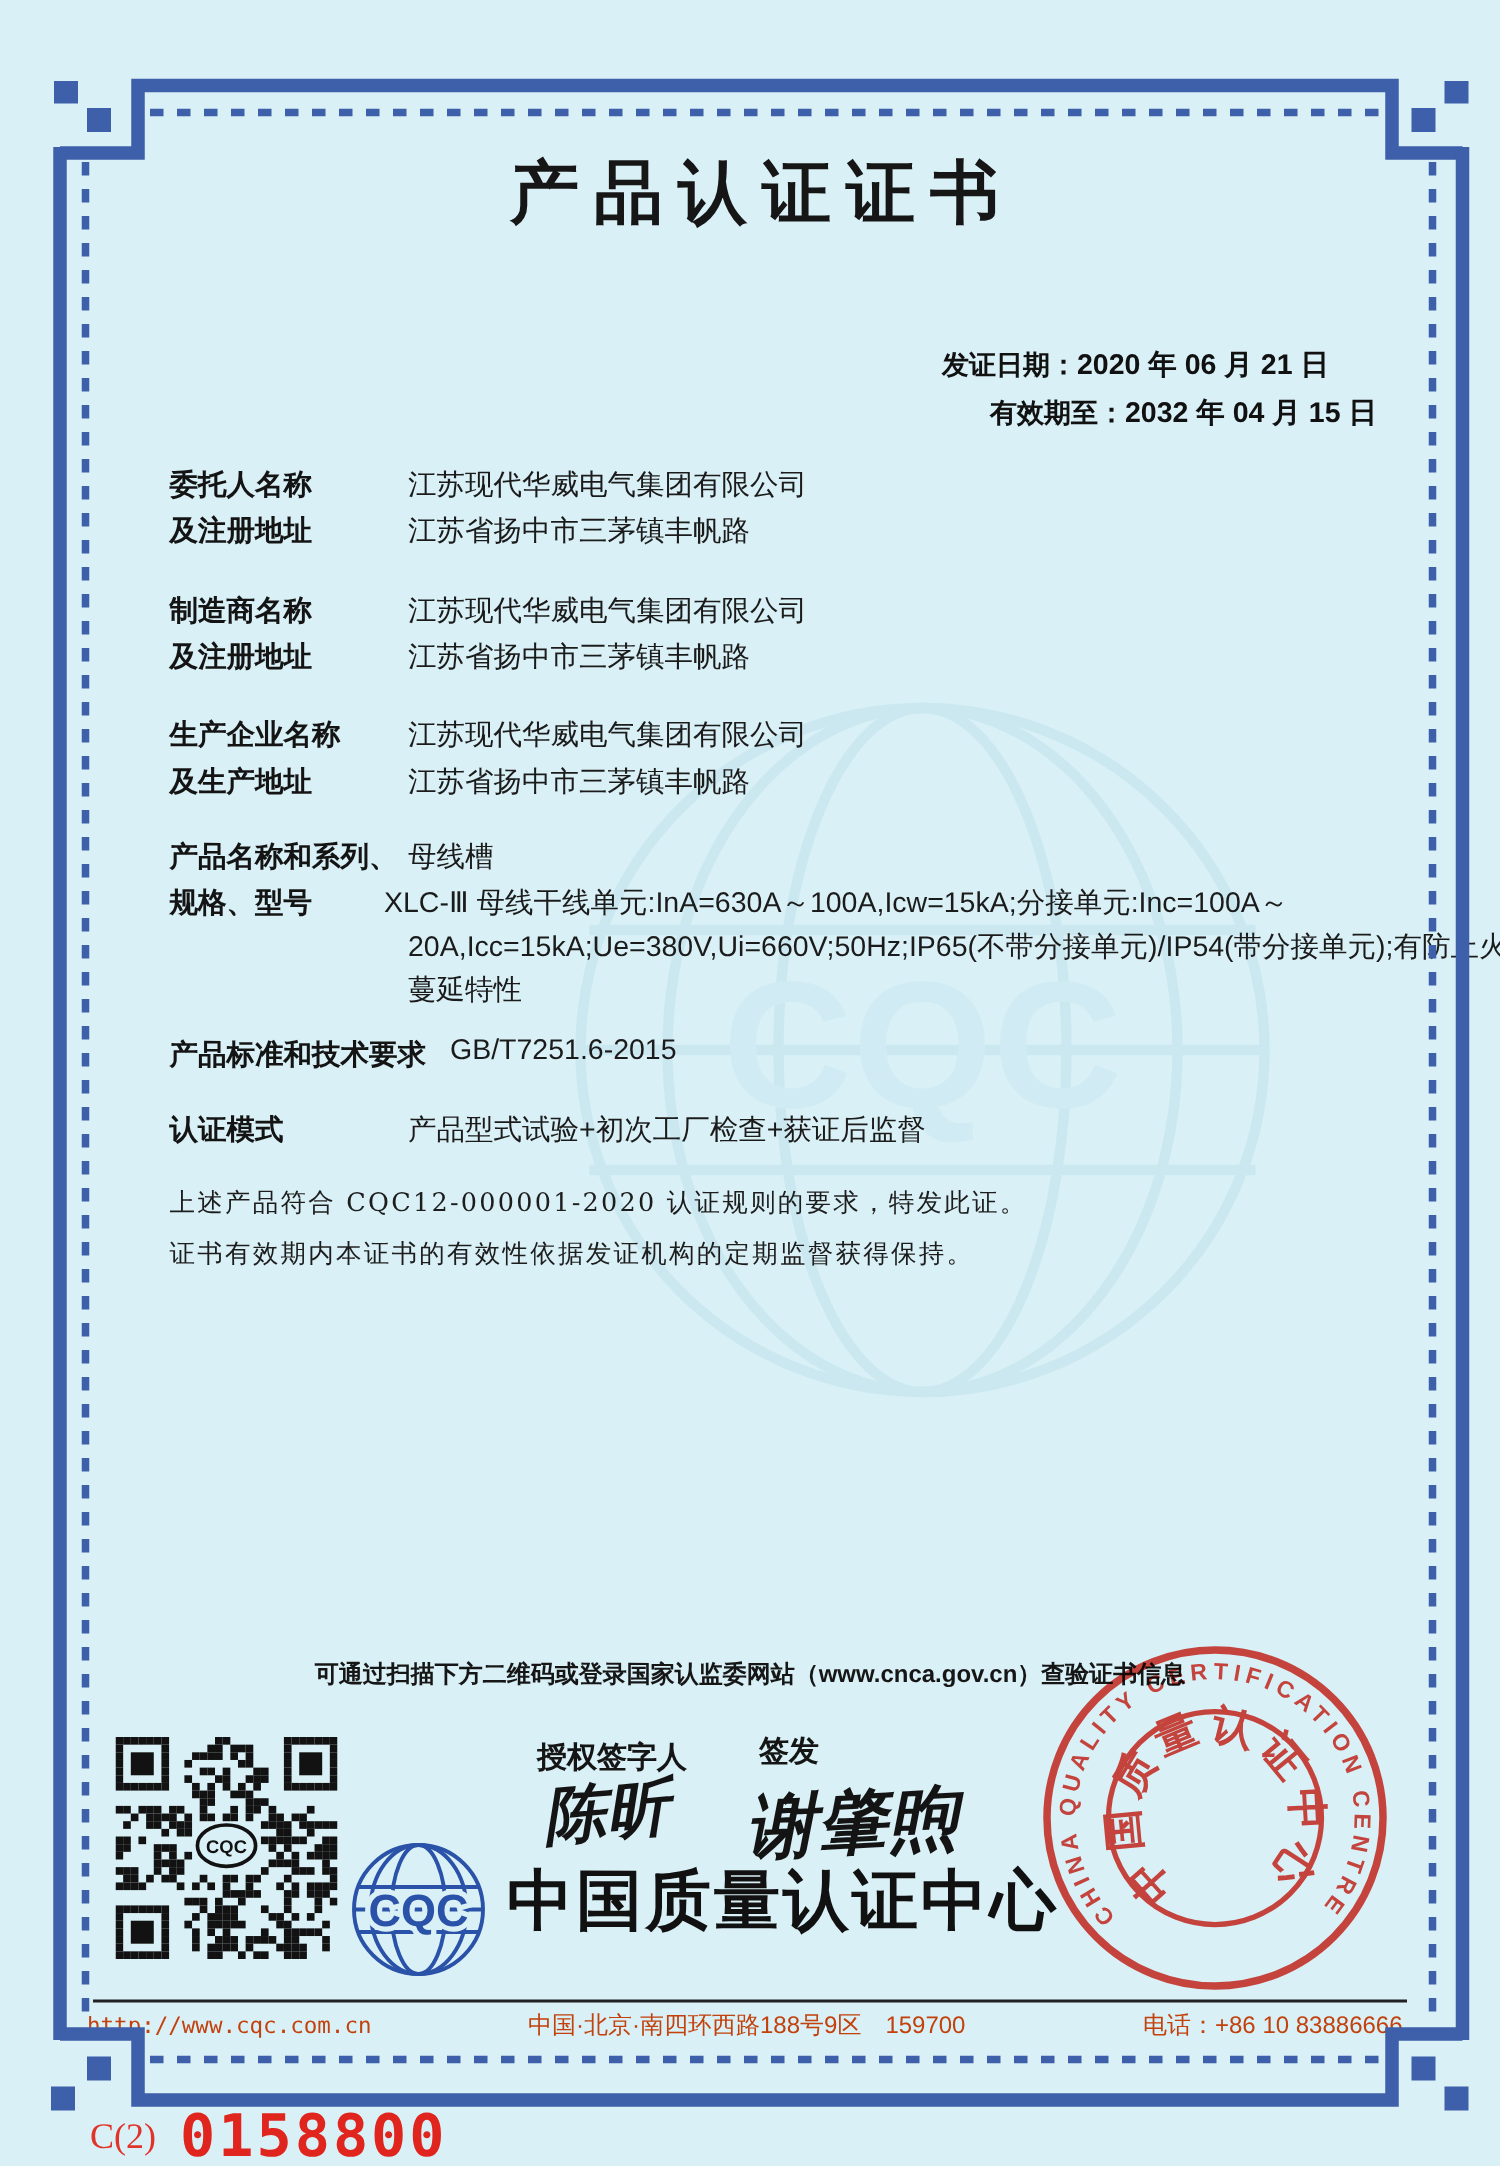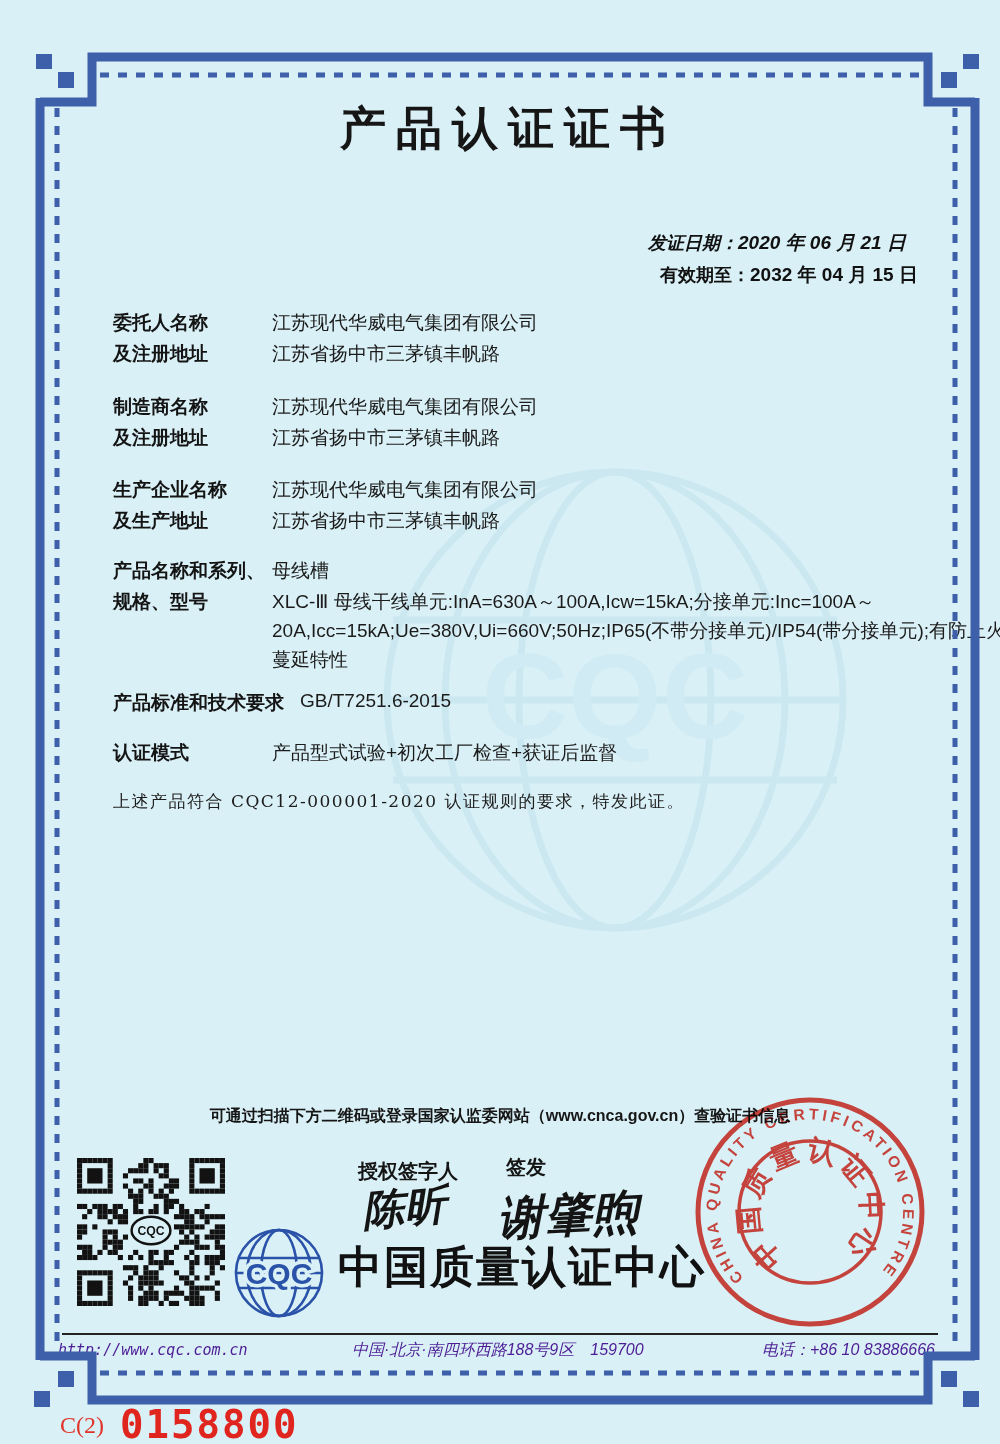--- a/index.html
+++ b/index.html
@@ -14,21 +14,21 @@
   .meta-label{font-size:18px;color:#111;}
   .meta-value{font-size:19px;font-weight:600;color:#111;font-family:"Liberation Sans",sans-serif;}
   .f-label{font-size:19px;font-weight:bold;color:#141414;z-index:2;}
   .f-value{font-size:19px;color:#1b1b1b;z-index:2;}
   .stmt{font-family:"DejaVu Serif","Liberation Serif",serif;font-size:17px;letter-spacing:1.5px;color:#1d1d1d;z-index:2;}
   .verify{font-size:16px;font-weight:600;color:#161616;z-index:2;}
   .sig-label{font-size:20px;font-weight:600;color:#151515;z-index:2;}
   .sig{font-family:"DejaVu Serif","Liberation Serif",serif;font-style:italic;font-weight:bold;color:#141414;z-index:2;}
   .org-name{font-size:44px;font-weight:600;letter-spacing:2px;color:#111;z-index:2;}
   .foot-line{border-top:2px solid #222;z-index:1;}
-  .foot-text{font-size:16px;color:#4c1d95;z-index:2;font-style:italic;}
+  .foot-text{font-size:16px;color:#c2410c;z-index:2;}
   .mono{font-family:"DejaVu Sans Mono","Liberation Mono",monospace;}
   .serial-prefix{font-family:"Liberation Serif",serif;font-size:24px;color:#e0342b;z-index:2;}
   .serial-num{font-family:"DejaVu Sans Mono","Liberation Mono",monospace;font-weight:bold;font-size:39px;letter-spacing:2px;color:#e0251e;z-index:2;}
   .seal-wrap{position:absolute;left:692px;top:1094px;z-index:4;mix-blend-mode:multiply;opacity:.92;}
   .qr-wrap{position:absolute;left:77px;top:1158px;z-index:2;}
   .logo-wrap{position:absolute;left:232px;top:1226px;z-index:2;}
 </style>
 </head>
 <body>
 
@@ -71,21 +71,21 @@
         <rect x="941" y="72" width="16" height="16"></rect>
       <rect x="58" y="1371" width="16" height="16"></rect>
         <rect x="34" y="1391" width="16" height="16"></rect>
       <rect x="941" y="1371" width="16" height="16"></rect>
         <rect x="963" y="1391" width="16" height="16"></rect>
     </g>
   </svg>
 
   <div class="abs title">产品认证证书</div>
 
-  <div class="abs" style="left:648px;top:230px;z-index:2;font-style:italic;">
+  <div class="abs" style="left:628px;top:230px;z-index:2;">
     <span class="kai meta-label">发证日期：</span><span class="meta-value">2020 年 06 月 21 日</span>
   </div>
   <div class="abs" style="left:660px;top:262px;z-index:2;">
     <span class="kai meta-label">有效期至：</span><span class="meta-value">2032 年 04 月 15 日</span>
   </div>
 
   <div class="abs f-label" style="left:113px;top:310px;">委托人名称</div>
   <div class="abs f-value" style="left:272px;top:310px;">江苏现代华威电气集团有限公司</div>
   <div class="abs f-label" style="left:113px;top:341px;">及注册地址</div>
   <div class="abs f-value" style="left:272px;top:341px;">江苏省扬中市三茅镇丰帆路</div>
@@ -96,30 +96,31 @@
   <div class="abs f-value" style="left:272px;top:425px;">江苏省扬中市三茅镇丰帆路</div>
 
   <div class="abs f-label" style="left:113px;top:477px;">生产企业名称</div>
   <div class="abs f-value" style="left:272px;top:477px;">江苏现代华威电气集团有限公司</div>
   <div class="abs f-label" style="left:113px;top:508px;">及生产地址</div>
   <div class="abs f-value" style="left:272px;top:508px;">江苏省扬中市三茅镇丰帆路</div>
 
   <div class="abs f-label" style="left:113px;top:558px;">产品名称和系列、</div>
   <div class="abs f-label" style="left:113px;top:589px;">规格、型号</div>
   <div class="abs f-value" style="left:272px;top:558px;">母线槽</div>
-  <div class="abs f-value" style="left:272px;top:589px;">XLC-Ⅲ 母线干线单元:InA=630A～100A,Icw=15kA;分接单元:Inc=100A～</div>
+  <div class="abs f-value" style="left:256px;top:589px;">XLC-Ⅲ 母线干线单元:InA=630A～100A,Icw=15kA;分接单元:Inc=100A～</div>
   <div class="abs f-value" style="left:272px;top:618px;">20A,Icc=15kA;Ue=380V,Ui=660V;50Hz;IP65(不带分接单元)/IP54(带分接单元);有防止火焰</div>
   <div class="abs f-value" style="left:272px;top:647px;">蔓延特性</div>
 
   <div class="abs f-label" style="left:113px;top:690px;">产品标准和技术要求</div>
   <div class="abs f-value" style="left:300px;top:690px;">GB/T7251.6-2015</div>
   <div class="abs f-label" style="left:113px;top:740px;">认证模式</div>
   <div class="abs f-value" style="left:272px;top:740px;text-align:center;">产品型式试验+初次工厂检查+获证后监督</div>
 
   <div class="abs stmt" style="left:113px;top:790px;">上述产品符合 CQC12-000001-2020 认证规则的要求，特发此证。</div>
+  <div class="abs stmt" style="left:113px;top:824px;">证书有效期内本证书的有效性依据发证机构的定期监督获得保持。</div>
 
   <div class="abs verify" style="left:500px;top:1106px;transform:translateX(-50%);">可通过扫描下方二维码或登录国家认监委网站（www.cnca.gov.cn）查验证书信息</div>
 
   <div class="qr-wrap">
     <svg id="qr-svg" width="148" height="148" viewBox="0 0 145 145">
         <g fill="#121212">
           <rect x="65" y="0" width="5" height="5"></rect>
           <rect x="70" y="0" width="5" height="5"></rect>
           <rect x="60" y="5" width="5" height="5"></rect>
           <rect x="65" y="5" width="5" height="5"></rect>

